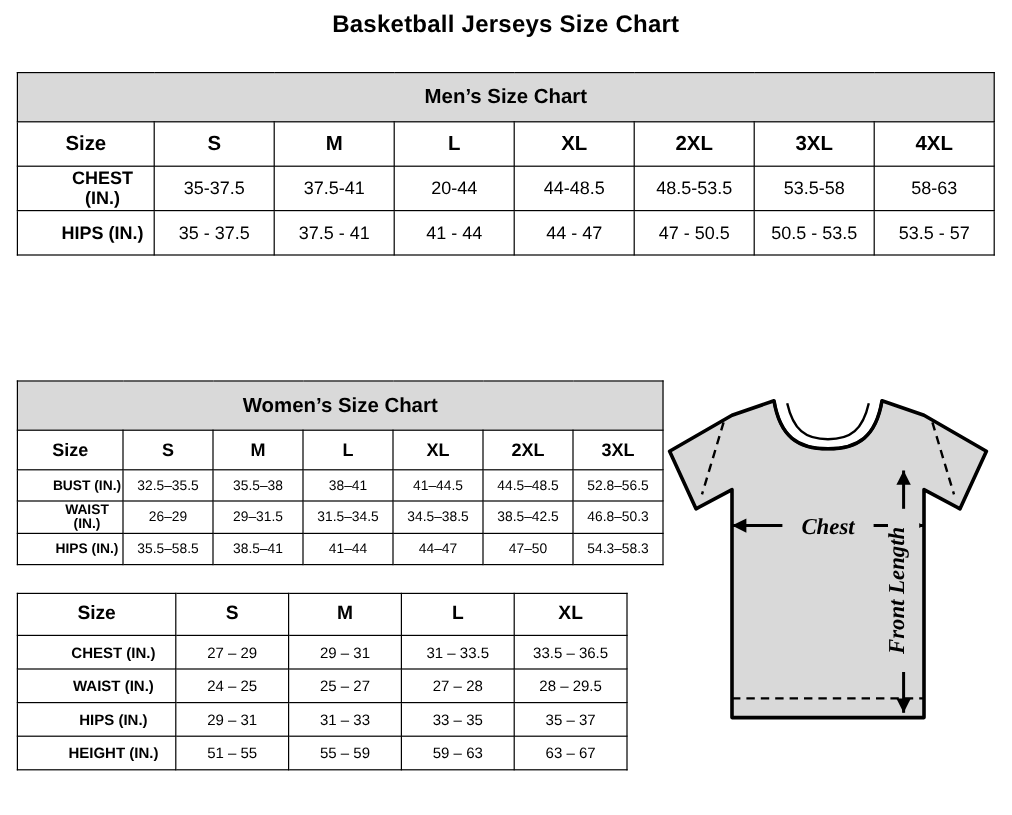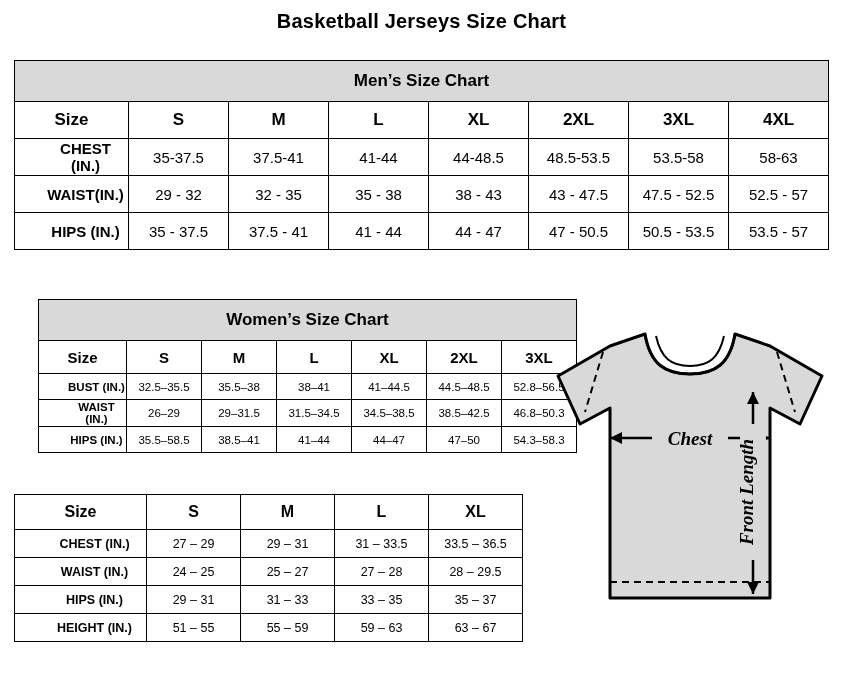--- a/index.html
+++ b/index.html
@@ -53,23 +53,22 @@
   }
   #mens-chart td { height: 34px; font-size: 15px; }
   #mens-chart .chart-caption { font-size: 17px; height: 38px; }
   #mens-chart .hdr-row td { font-size: 17px; }
   #mens-chart .rowhdr { font-size: 15px; }
 
   
   #womens-chart {
     position: absolute;
     left: 14px;
-    top: 299px;
+    top: 317px;
     width: 538px;
-    margin-left: 24px;
   }
   #womens-chart td { height: 23px; font-size: 11.5px; }
   #womens-chart .chart-caption { font-size: 17px; height: 38px; }
   #womens-chart .hdr-row td { font-size: 15px; height: 30px; }
   #womens-chart .rowhdr { font-size: 11.5px; }
 
   
   #youth-chart {
     position: absolute;
     left: 14px;
@@ -125,35 +124,25 @@
       <td>L</td>
       <td>XL</td>
       <td>2XL</td>
       <td>3XL</td>
       <td>4XL</td>
     </tr>
     <tr>
       <td class="rowhdr">CHEST (IN.)</td>
       <td>35-37.5</td>
       <td>37.5-41</td>
-      <td>41-44</td>
+      <td>20-44</td>
       <td>44-48.5</td>
       <td>48.5-53.5</td>
       <td>53.5-58</td>
       <td>58-63</td>
-    </tr>
-    <tr>
-      <td class="rowhdr">WAIST(IN.)</td>
-      <td>29 - 32</td>
-      <td>32 - 35</td>
-      <td>35 - 38</td>
-      <td>38 - 43</td>
-      <td>43 - 47.5</td>
-      <td>47.5 - 52.5</td>
-      <td>52.5 - 57</td>
     </tr>
     <tr>
       <td class="rowhdr">HIPS (IN.)</td>
       <td>35 - 37.5</td>
       <td>37.5 - 41</td>
       <td>41 - 44</td>
       <td>44 - 47</td>
       <td>47 - 50.5</td>
       <td>50.5 - 53.5</td>
       <td>53.5 - 57</td>

